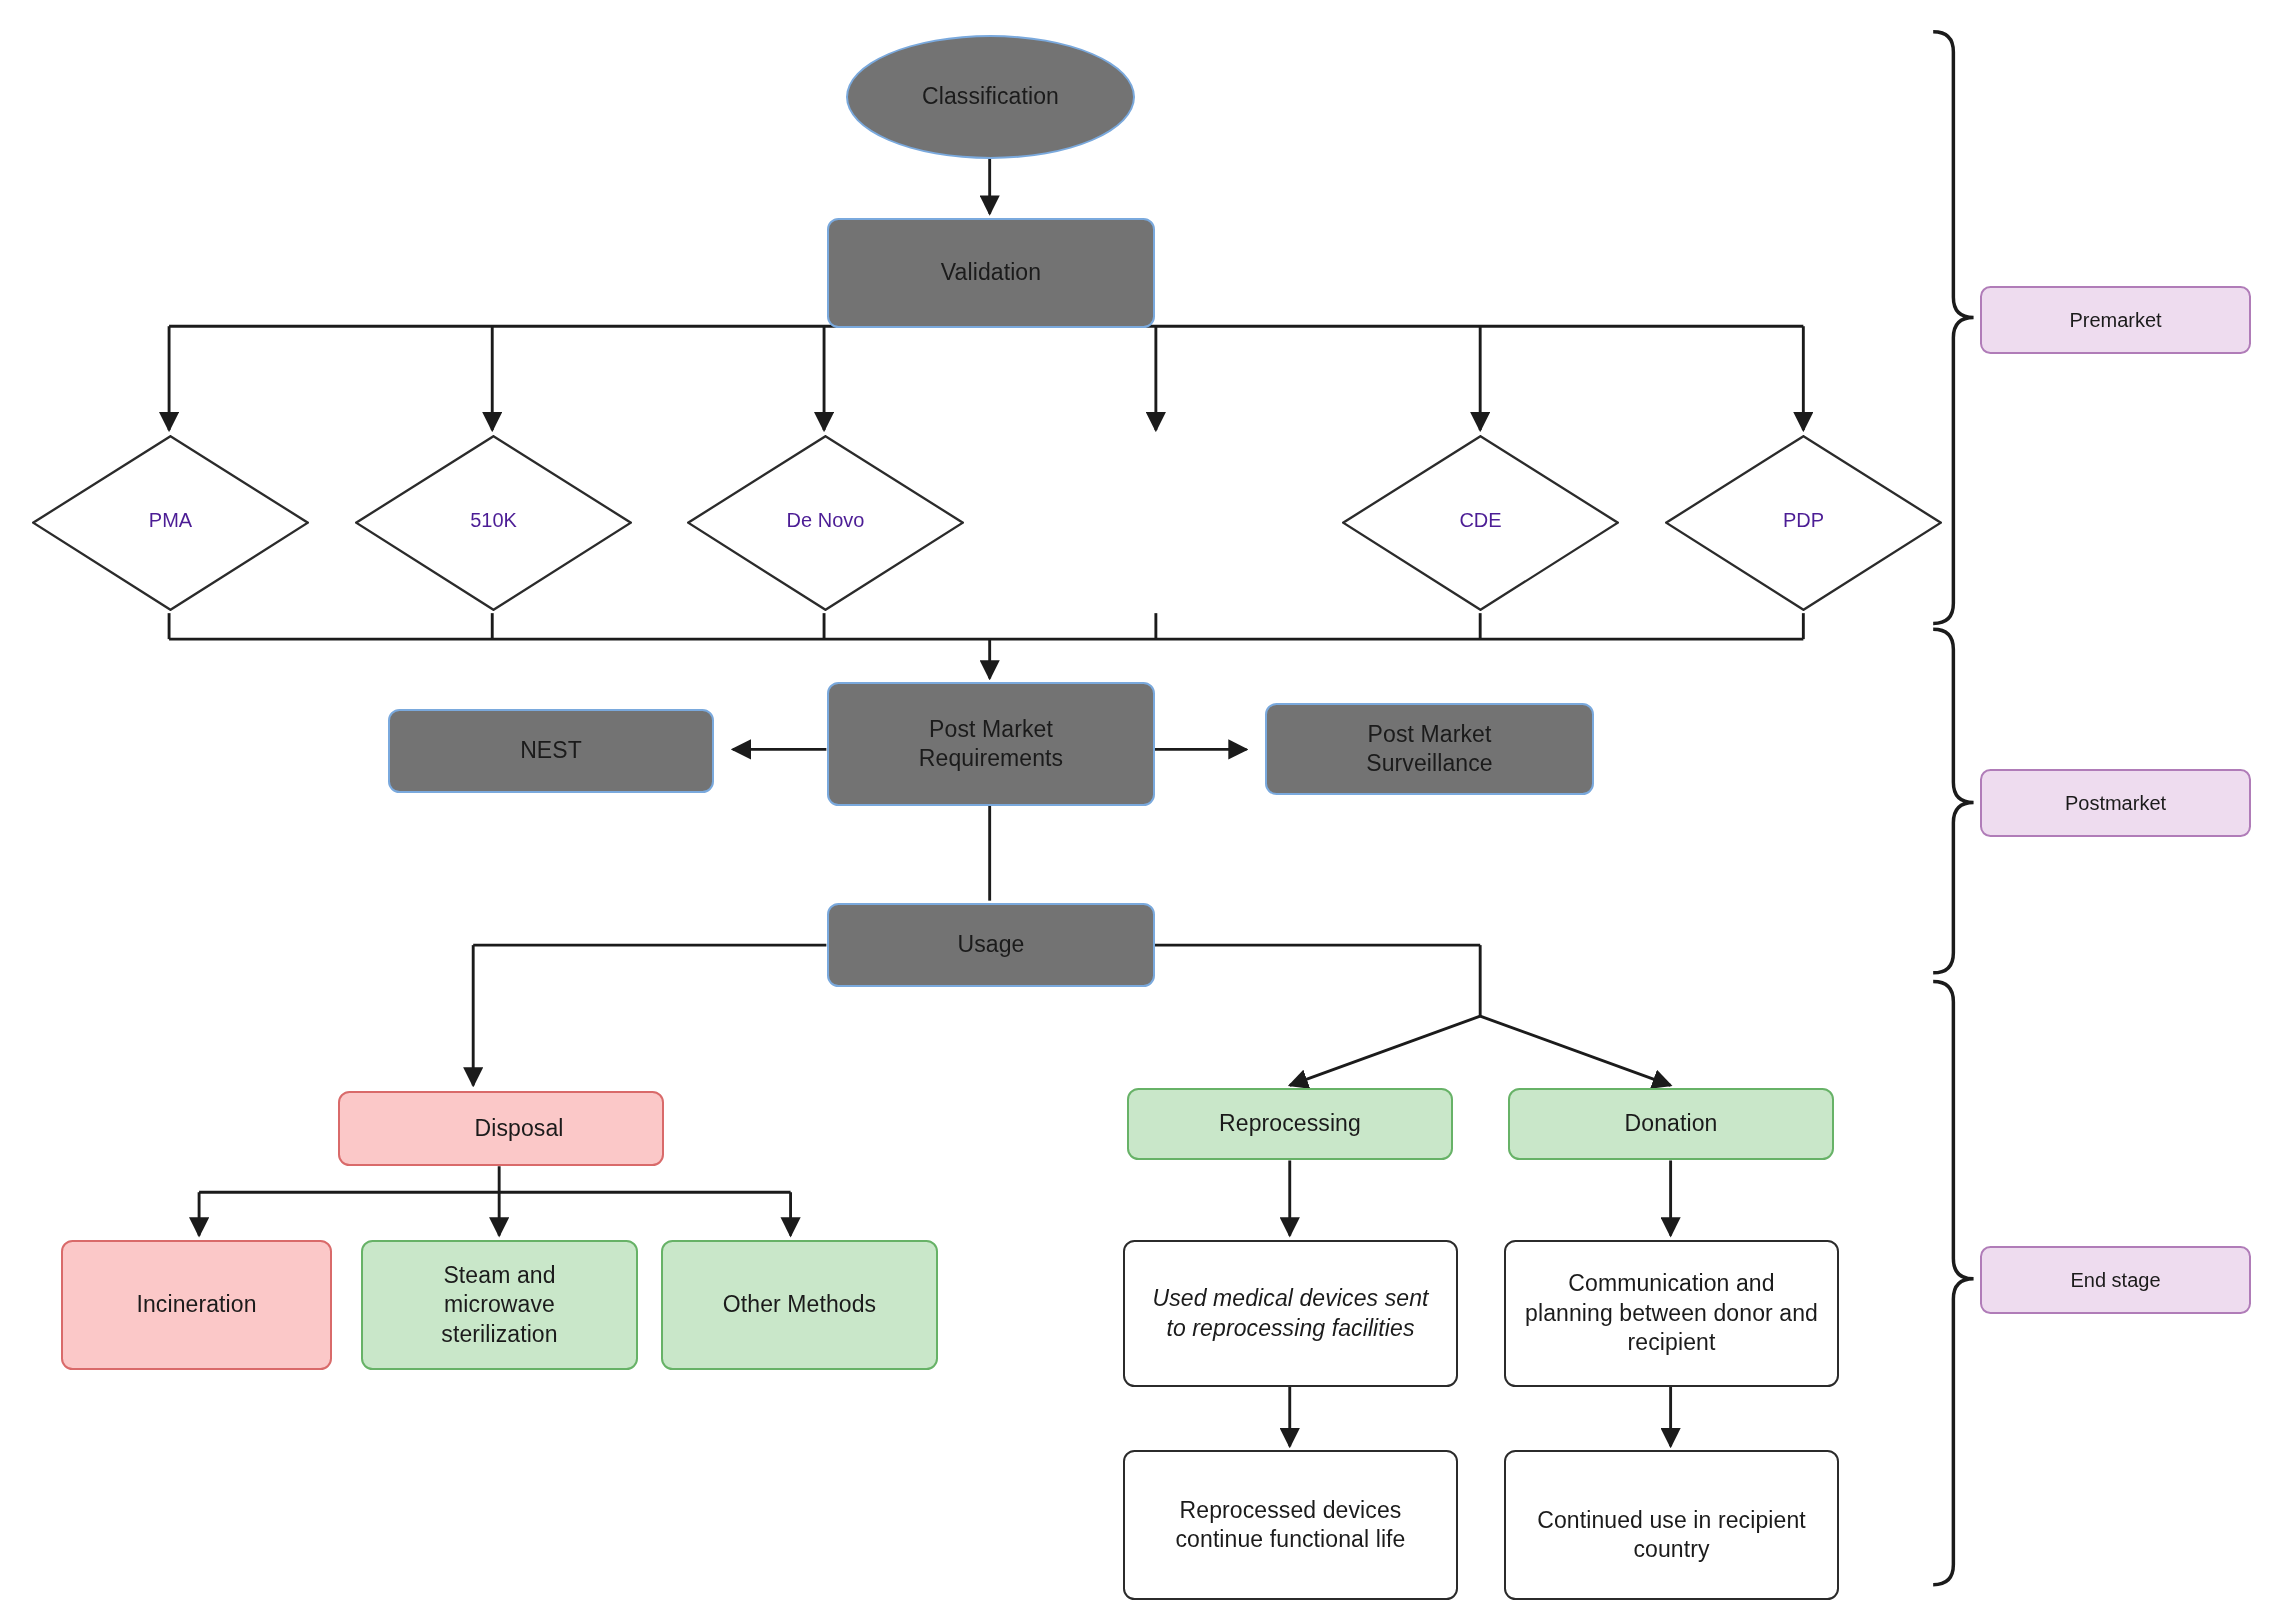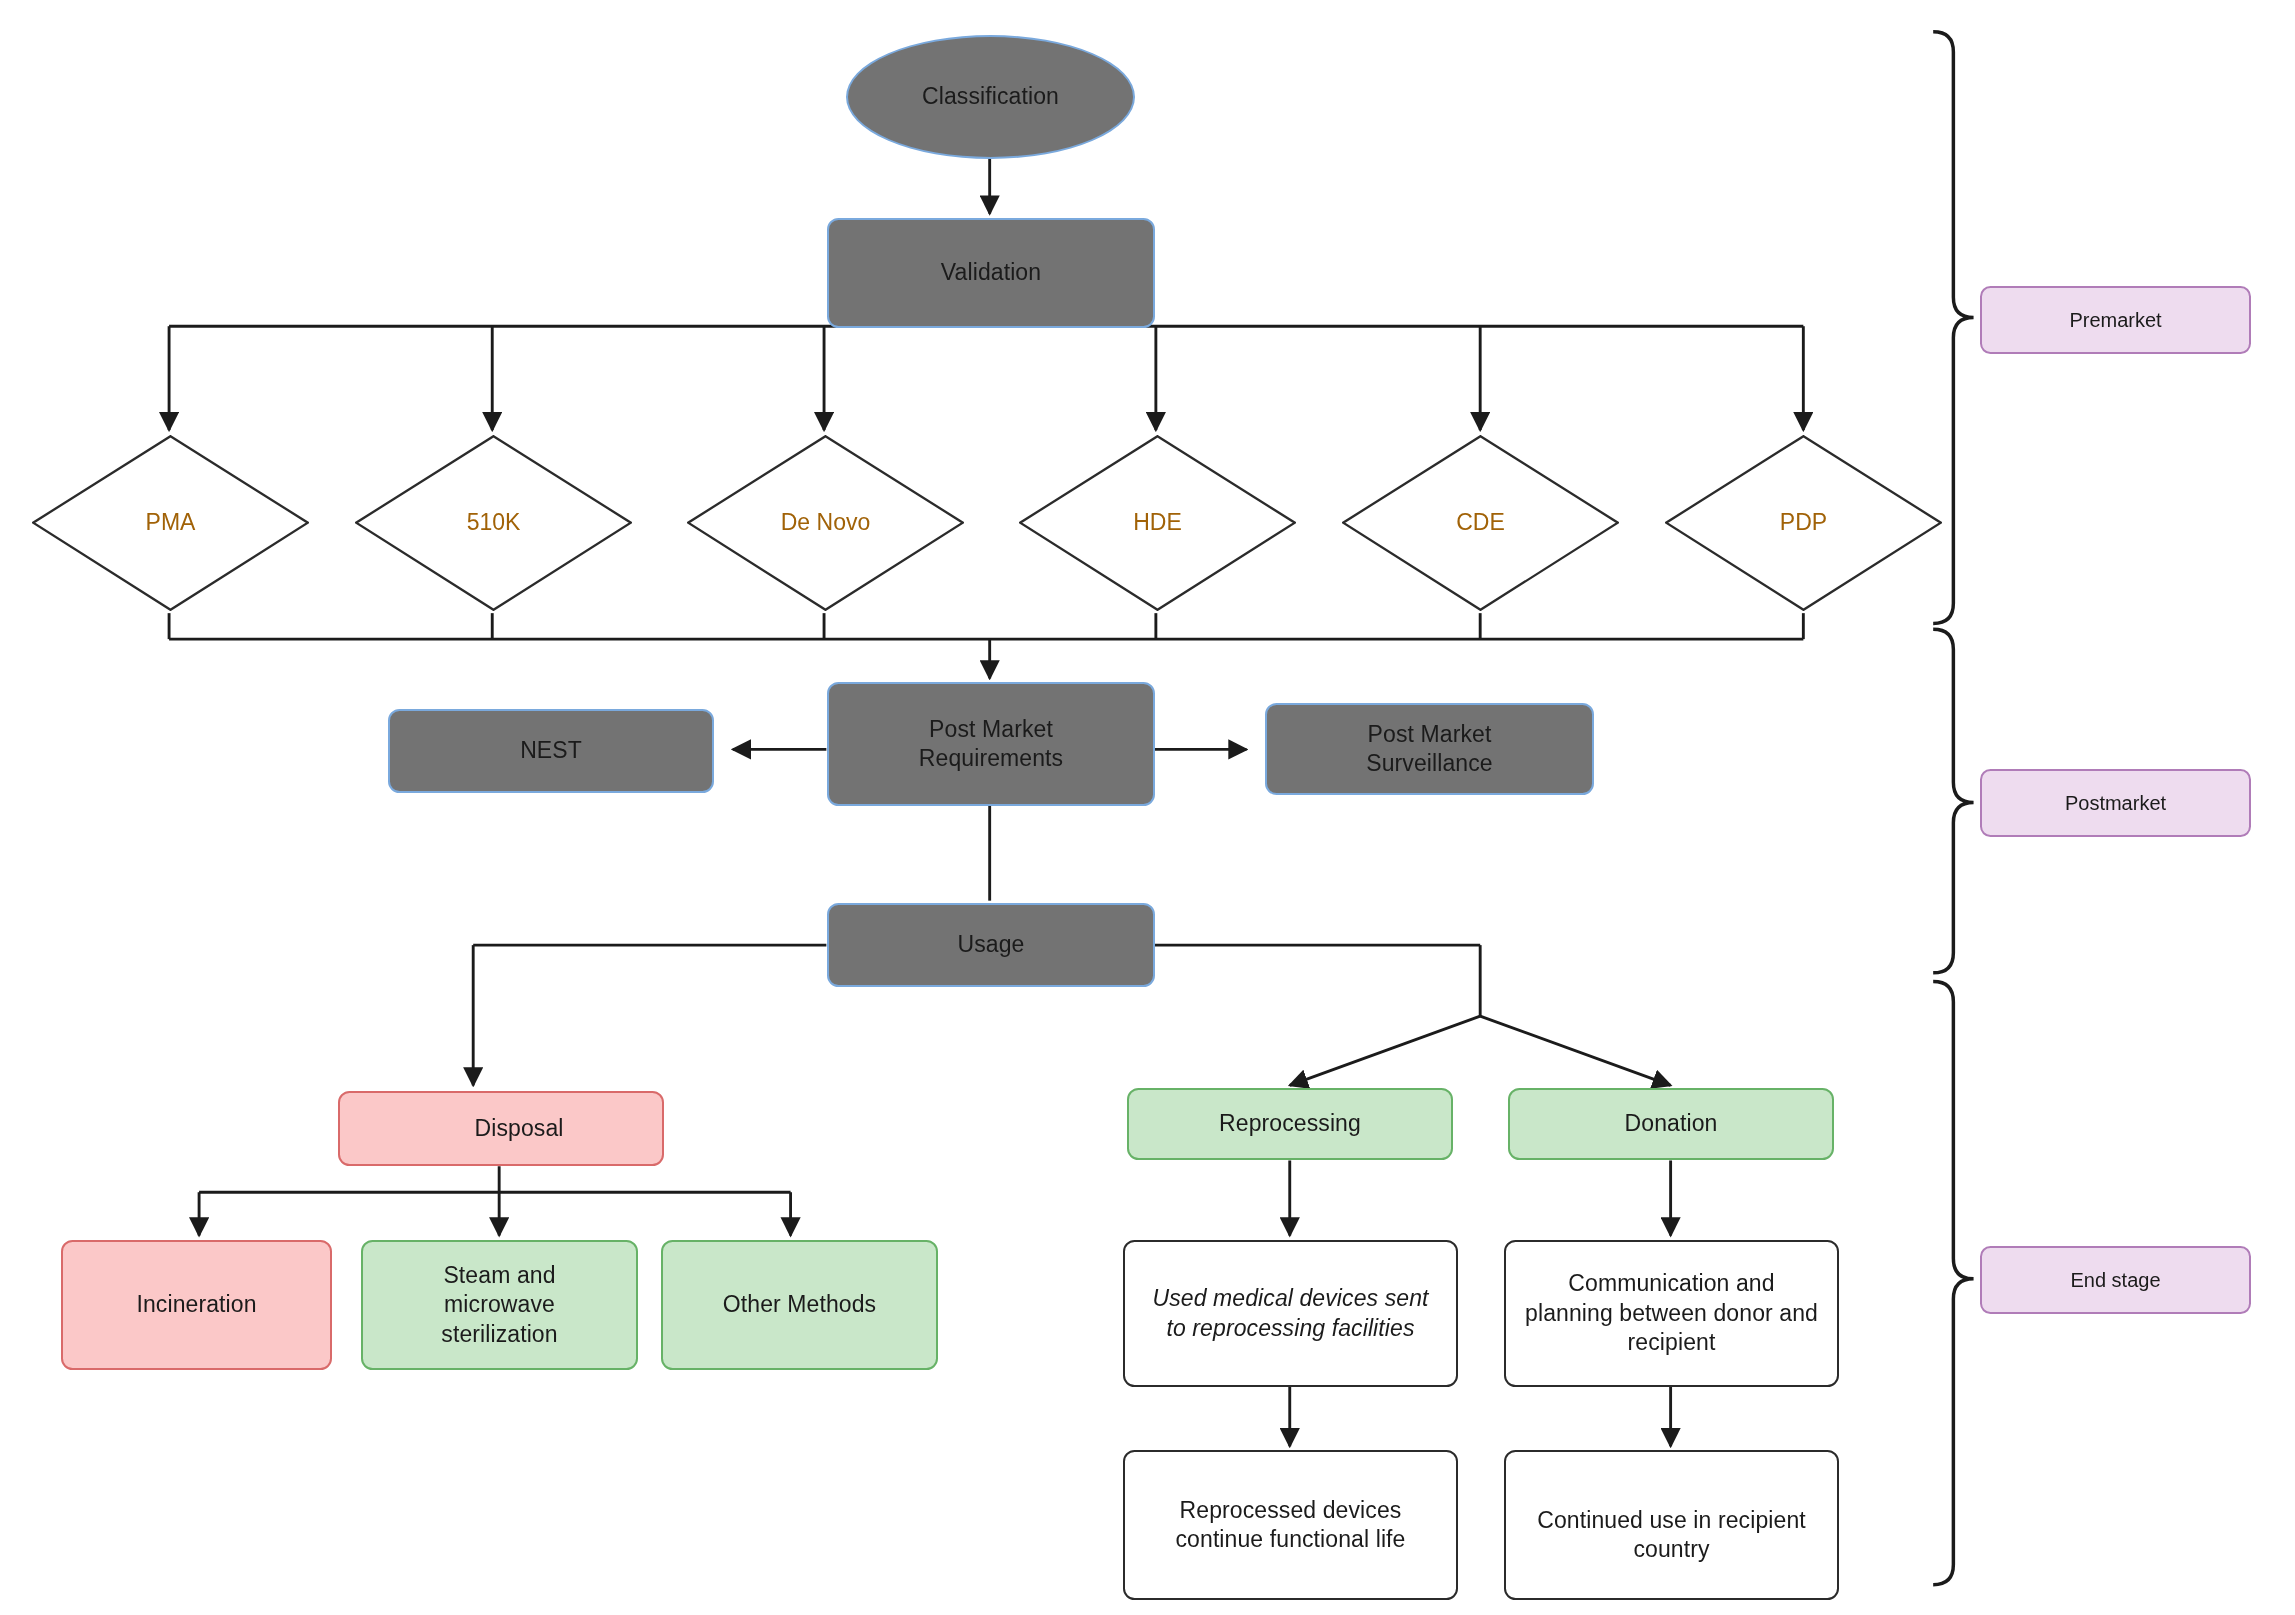--- a/index.html
+++ b/index.html
@@ -53,22 +53,22 @@
     border-style: solid;
   }
   .diamond-wrap {
     position: absolute;
   }
   .diamond-label {
     position: absolute;
     left: 0;
     width: 100%;
     text-align: center;
-    font-size: 23px;
-    color: #a16207;
+    font-size: 20px;
+    color: #4c1d95;
   }
   .bracket-label {
     position: absolute;
     box-sizing: border-box;
     display: flex;
     align-items: center;
     justify-content: center;
     border-radius: 10.4px;
     border: 2.3px solid #b07cb8;
     background: #eedcef;
@@ -162,26 +162,20 @@
     <div class="diamond-label" style="top:74px;">510K</div>
   </div>
 
   <div class="diamond-wrap" style="left:687px; top:435px; width:277px; height:176px;">
     <svg width="277" height="176" viewBox="0 0 480 305">
       <polygon points="240,2 478,152 240,303 2,152" fill="#ffffff" stroke="#2b2b2b" stroke-width="4"></polygon>
     </svg>
     <div class="diamond-label" style="top:74px;">De Novo</div>
   </div>
 
-  <div class="diamond-wrap" style="left:1019px; top:435px; width:277px; height:176px;">
-    <svg width="277" height="176" viewBox="0 0 480 305">
-      <polygon points="240,2 478,152 240,303 2,152" fill="#ffffff" stroke="#2b2b2b" stroke-width="4"></polygon>
-    </svg>
-    <div class="diamond-label" style="top:74px;">HDE</div>
-  </div>
 
   <div class="diamond-wrap" style="left:1342px; top:435px; width:277px; height:176px;">
     <svg width="277" height="176" viewBox="0 0 480 305">
       <polygon points="240,2 478,152 240,303 2,152" fill="#ffffff" stroke="#2b2b2b" stroke-width="4"></polygon>
     </svg>
     <div class="diamond-label" style="top:74px;">CDE</div>
   </div>
 
   <div class="diamond-wrap" style="left:1665px; top:435px; width:277px; height:176px;">
     <svg width="277" height="176" viewBox="0 0 480 305">

